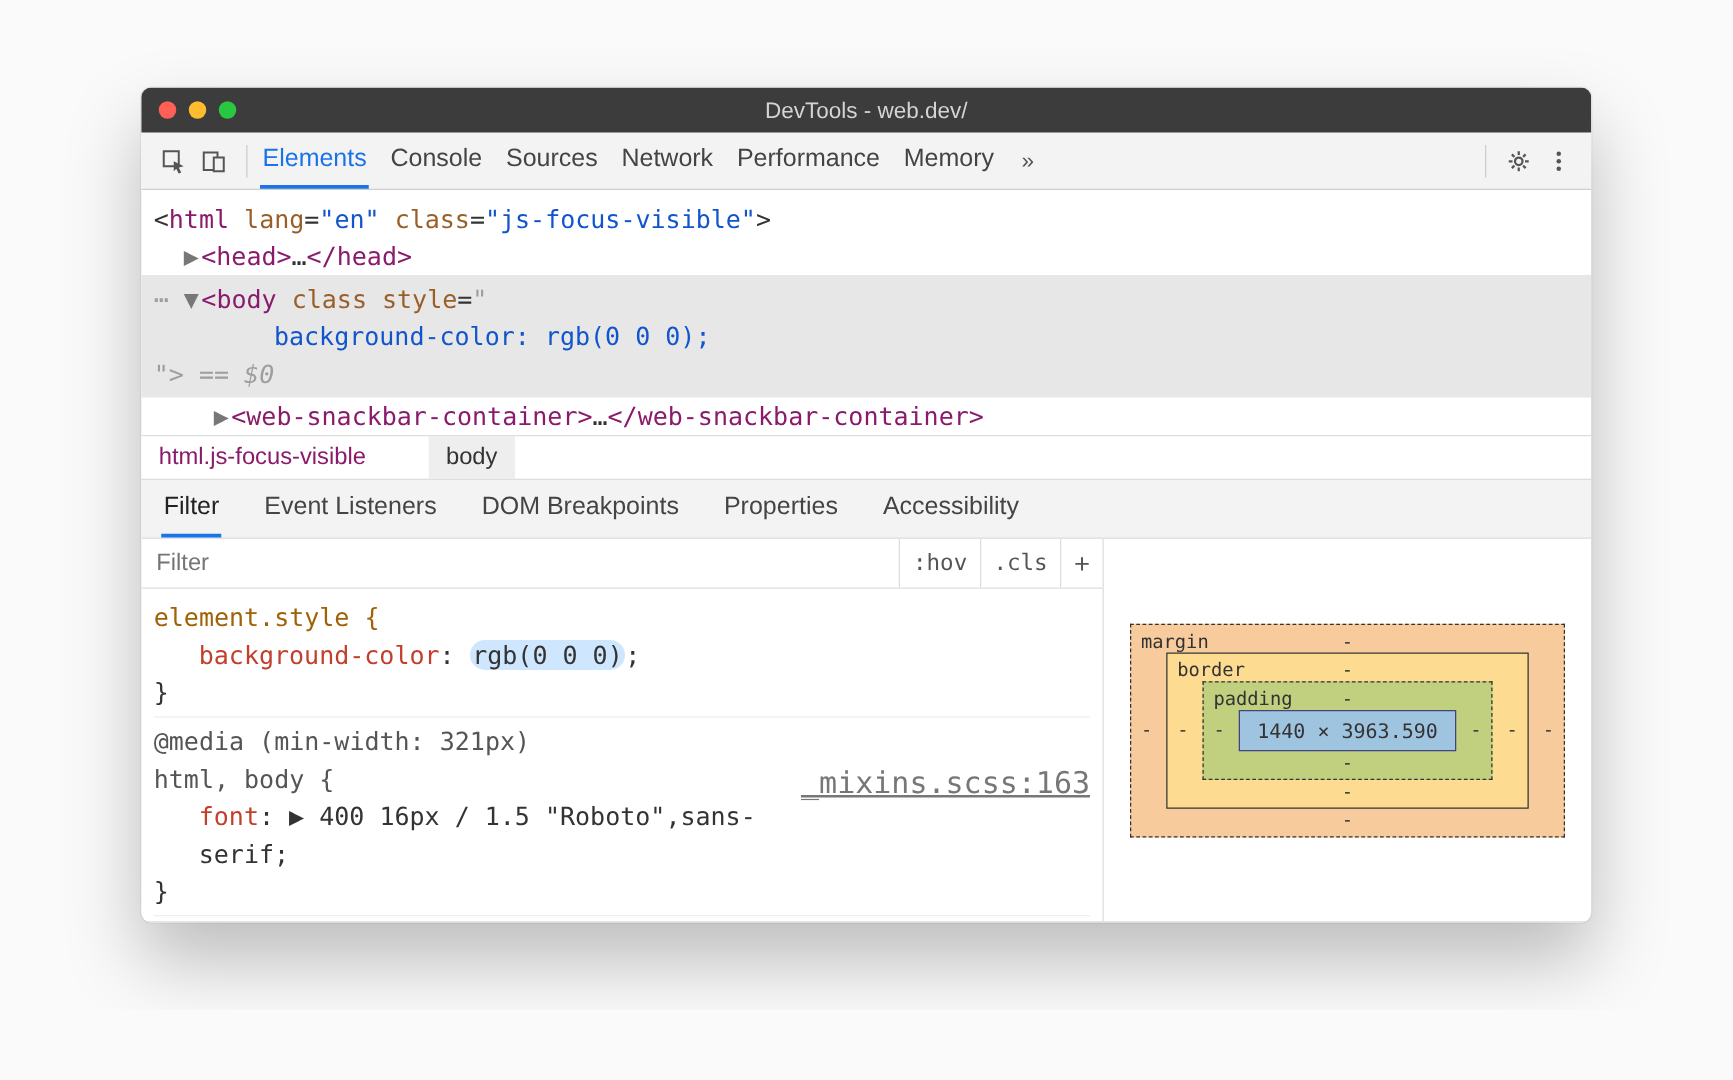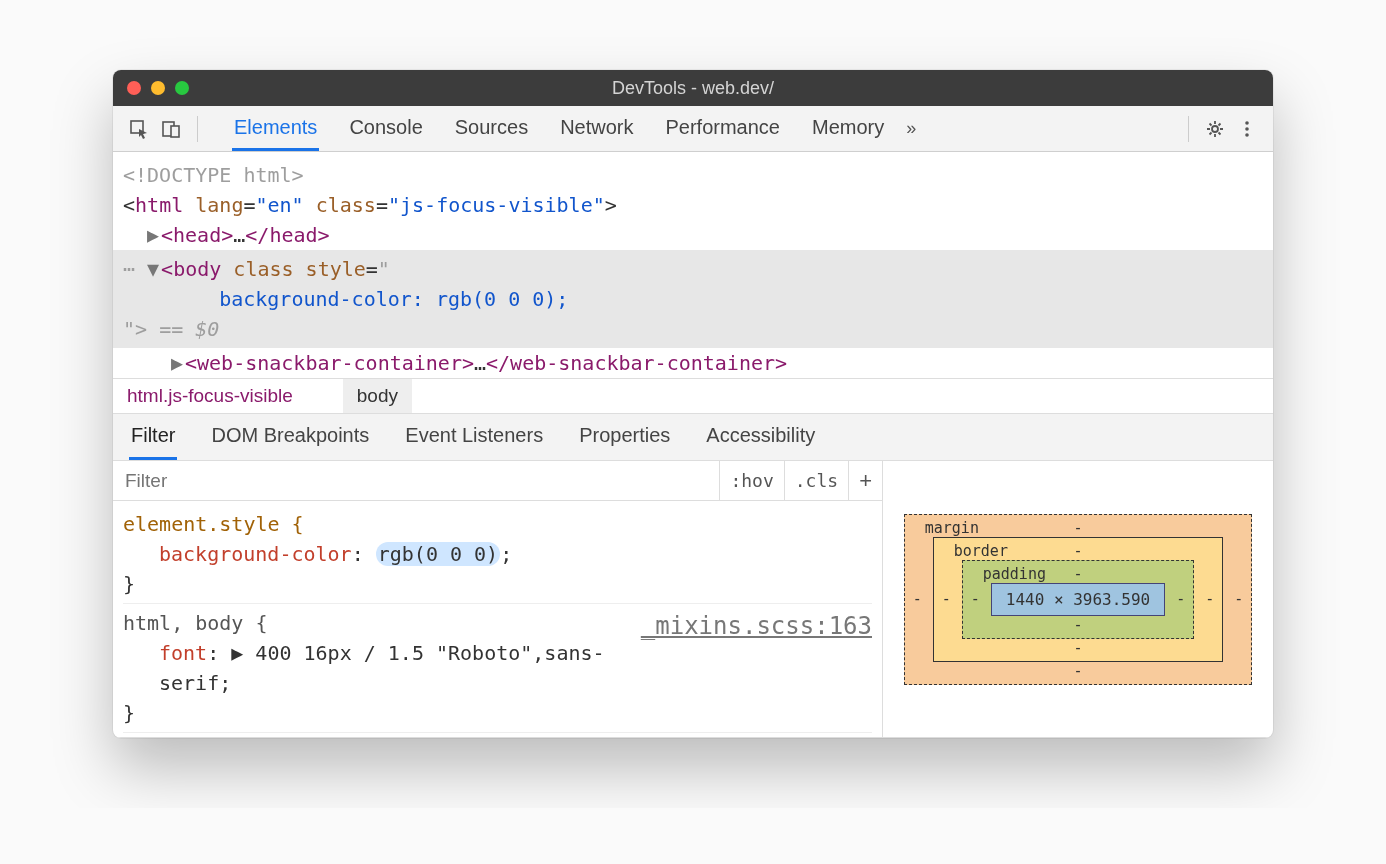--- a/index.html
+++ b/index.html
@@ -49,21 +49,21 @@
   padding: 0 10px;
 }
 .toolbar .icon-btn {
   width: 32px; height: 32px;
   display: flex; align-items: center; justify-content: center;
   color: #555;
 }
 .toolbar .sep {
   width: 1px; height: 26px; background: #ccc; margin: 0 10px;
 }
-.tabs { display: flex; gap: 28px; margin-left: 24px; }
+.tabs { display: flex; gap: 15px; margin-left: 0; }
 .tab { color: #444; font-size: 20px; cursor: pointer; padding: 10px 2px 9px; }
 .tab.active { color: #1a73e8; border-bottom: 3px solid #1a73e8; }
 .toolbar .spacer { flex: 1; }
 .chev { font-size: 18px; color: #555; margin-right: 10px; }
 .dom {
   font-family: ui-monospace, Menlo, Consolas, monospace;
   font-size: 20px;
   line-height: 1.5;
   padding: 8px 0 0 0;
 }
@@ -126,21 +126,21 @@
 .prop { color: #c23f2b; }
 .val { color: #333; }
 .val.hl { background: #cfe6ff; border-radius: 12px; padding: 0 2px; }
 .src { float: right; color: #777; text-decoration: underline; font-size: 24px; }
 .boxmodel {
   font-family: ui-monospace, Menlo, monospace;
   font-size: 15px;
   position: relative;
 }
 .bm { position: relative; text-align: center; }
-.bm-label { position: absolute; top: 4px; left: 20px; font-size: 15px; }
+.bm-label { position: absolute; top: 4px; left: 8px; font-size: 15px; }
 .bm-margin { background: #f8cb9c; border: 1.5px dashed #333; padding: 22px 28px; }
 .bm-border { background: #fddb91; border: 1.5px solid #333; padding: 22px 28px; }
 .bm-padding { background: #c0d07e; border: 1.5px dashed #333; padding: 22px 28px; }
 .bm-content { background: #9fc4e0; border: 1.5px solid #447; padding: 6px 14px; font-size: 16px; }
 .bm .dash { color: #333; }
 .bm .side { position: absolute; font-size: 15px; }
 .bm .top { top: 4px; left: 50%; transform: translateX(-50%); }
 .bm .bot { bottom: 4px; left: 50%; transform: translateX(-50%); }
 .bm .lft { left: 8px; top: 50%; transform: translateY(-50%); }
 .bm .rgt { right: 8px; top: 50%; transform: translateY(-50%); }
@@ -194,61 +194,61 @@
     <div class="icon-btn">
       <svg width="6" height="20" viewBox="0 0 6 20">
           <circle cx="3" cy="4" r="1.8" fill="#555"></circle>
           <circle cx="3" cy="10" r="1.8" fill="#555"></circle>
           <circle cx="3" cy="16" r="1.8" fill="#555"></circle>
         </svg>
     </div>
   </div>
 
   <div class="dom">
-    <div class="line gray">&lt;!DOCTYPE html&gt;</div>
     <div class="line">&lt;<span class="tag">html</span> <span class="attr">lang</span>=<span class="str">"en"</span> <span class="attr">class</span>=<span class="str">"js-focus-visible"</span>&gt;</div>
     <div class="line indent1"><span class="arrow">▶</span><span class="tag">&lt;head&gt;</span><span>…</span><span class="tag">&lt;/head&gt;</span></div>
 
     <div class="selected">
       <div class="line" style="padding:0"><span class="gray">⋯</span> <span class="arrow">▼</span><span class="tag">&lt;<span>body</span></span><span class="attr"> class style</span><span>=</span><span class="gray">"</span></div>
       <div class="line indent2 str" style="padding-left:48px">    background-color: rgb(0 0 0);</div>
       <div class="line gray" style="padding:0"><span>"&gt;</span><span> == </span><i>$0</i></div>
     </div>
 
     <div class="line indent2"><span class="arrow">▶</span><span class="tag">&lt;web-snackbar-container&gt;</span><span>…</span><span class="tag">&lt;/web-snackbar-container&gt;</span></div>
   </div>
 
   <div class="crumbs">
     <div class="crumb">html.js-focus-visible</div>
     <div class="crumb sel">body</div>
   </div>
 
   <div class="subtabs">
     <div class="subtab active">Filter</div>
+    <div class="subtab">Event Listeners</div>
     <div class="subtab">DOM Breakpoints</div>
-    <div class="subtab">Event Listeners</div>
     <div class="subtab">Properties</div>
     <div class="subtab">Accessibility</div>
   </div>
 
   <div class="styles-area">
     <div class="styles-left">
       <div class="filterbar">
         <input placeholder="Filter" style="">
         <div class="fbtn">:hov</div>
         <div class="fbtn">.cls</div>
         <div class="fbtn plus">+</div>
       </div>
       <div class="rules">
         <div class="block">
           <div><span class="sel-txt">element.style {</span></div>
           <div style="padding-left:36px"><span class="prop">background-color</span>: <span class="val hl">rgb(0 0 0)</span>;</div>
           <div>}</div>
         </div>
         <div class="block">
+          <div class="sel-txt" style="color:#555">@media (min-width: 321px)</div>
           <div><span style="color:#555">html, body {</span><span class="src">_mixins.scss:163</span></div>
           <div style="padding-left:36px"><span class="prop">font</span>: <span class="arrow">▶</span> <span class="val">400 16px / 1.5 "Roboto",sans-serif</span>;</div>
           <div>}</div>
         </div>
       </div>
     </div>
 
     <div class="styles-right">
       <div class="boxmodel">
         <div class="bm bm-margin">

